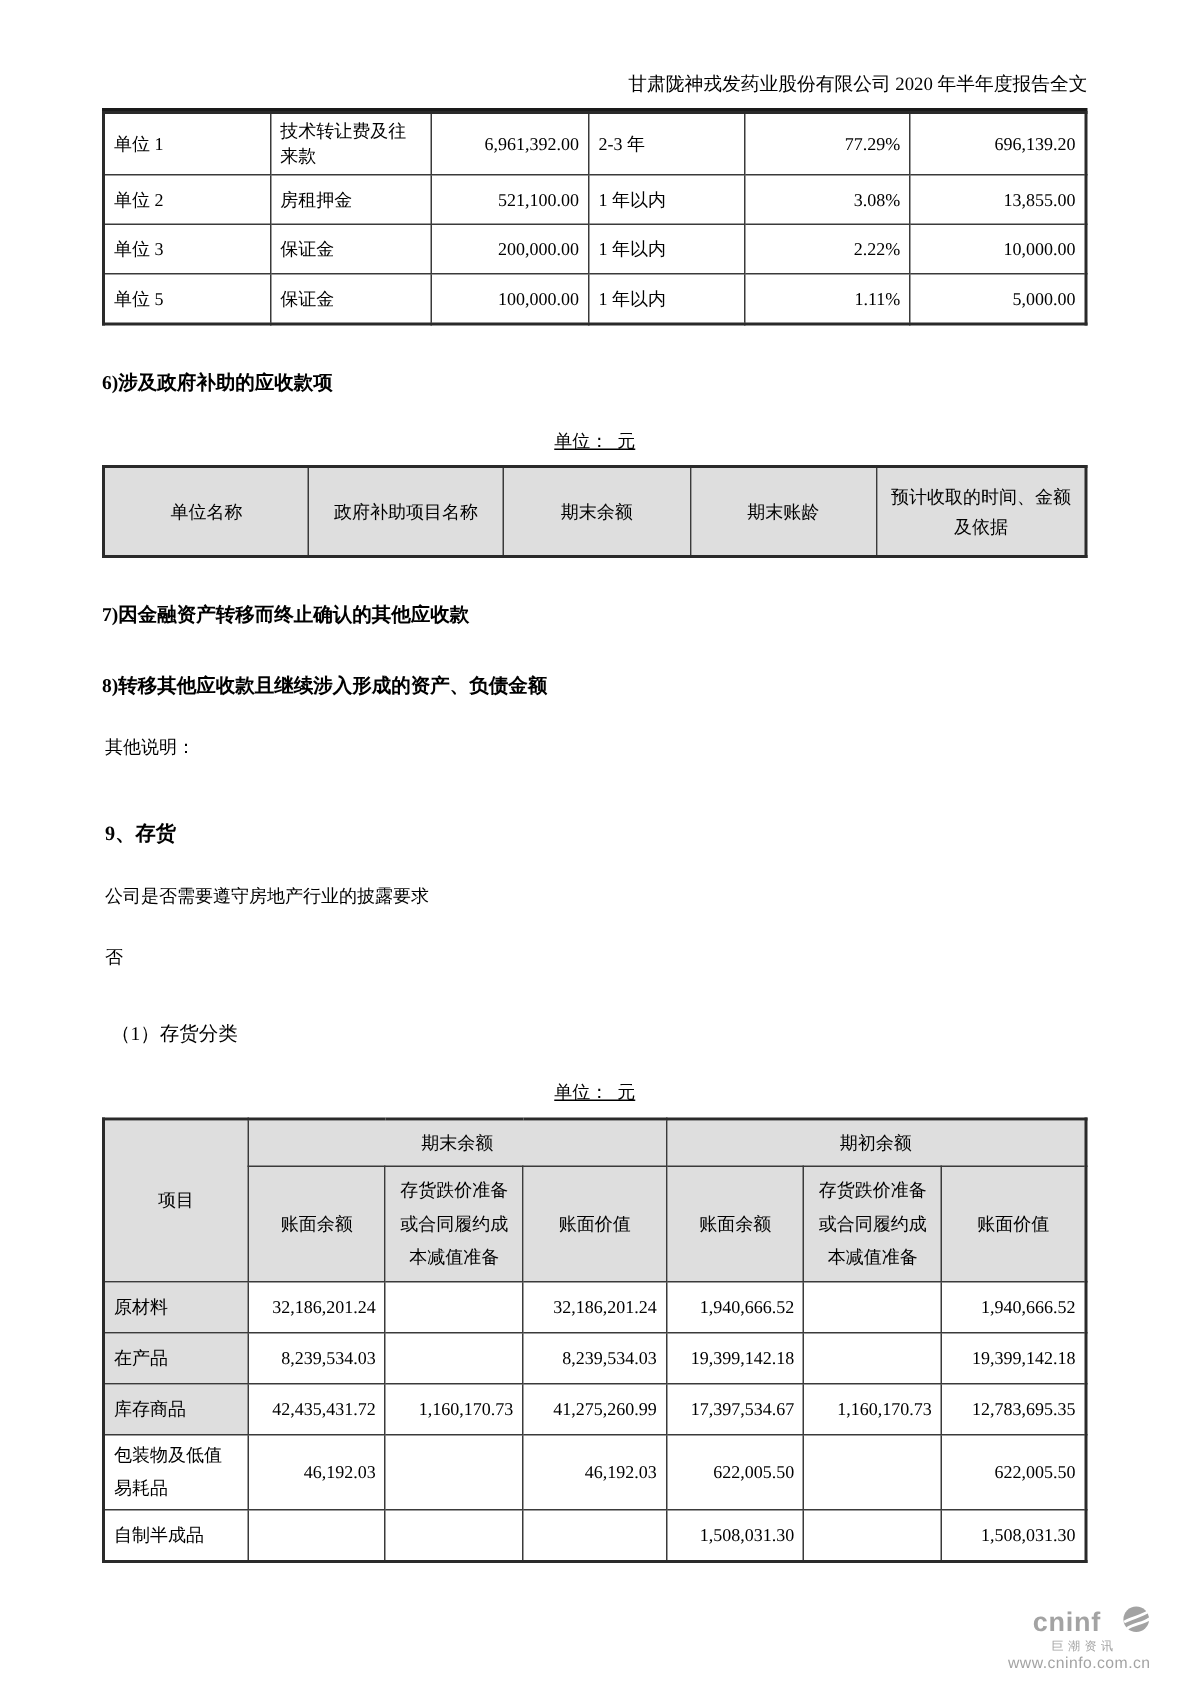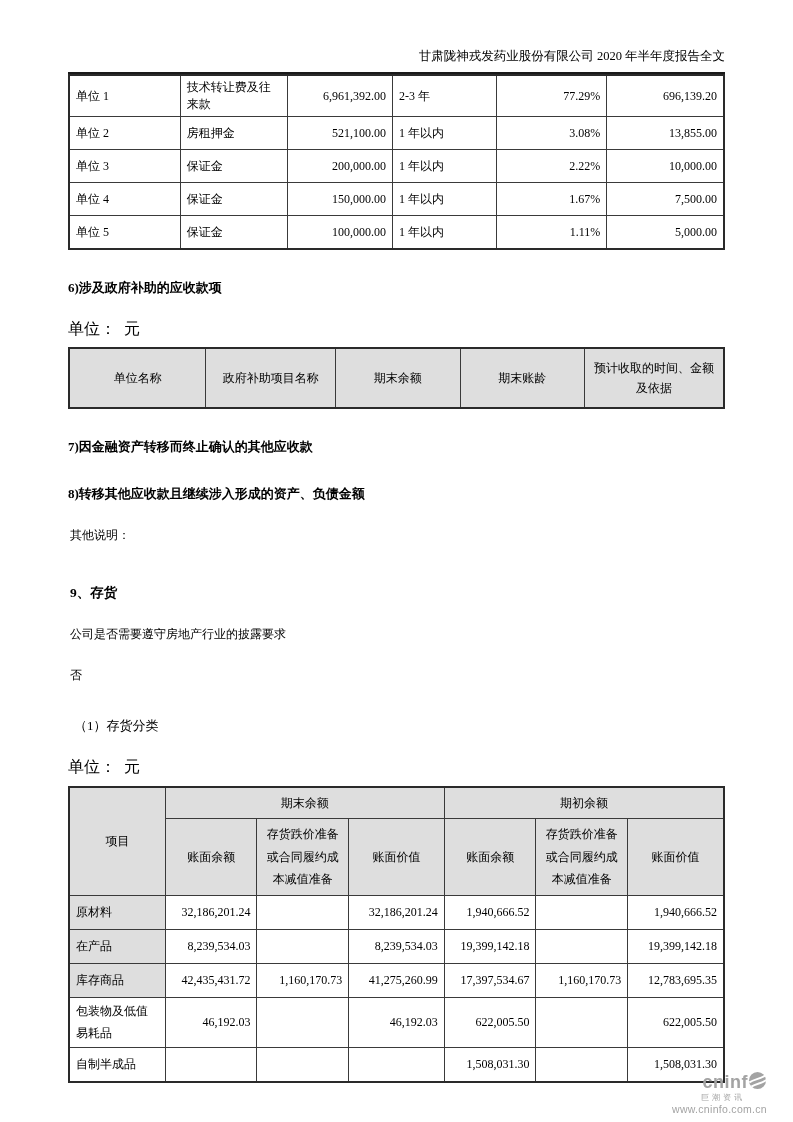--- a/index.html
+++ b/index.html
@@ -43,25 +43,25 @@
   #table3 .hrow2 th{height:70px;}
   #table3 td{height:27px;}
   #table3 td:first-child{text-align:left;line-height:1.8;}
   #table3 td:not(:first-child){text-align:right;}
   #table3 tr.shaded-label td:first-child{background:#dedede;}
   
   .h-num{font-weight:bold;font-size:13px;margin:29px 0 0 0;}
   .h-big{font-weight:bold;font-size:13.5px;margin:40px 0 0 2px;}
   .h-sub{font-weight:normal;font-size:13px;margin:33px 0 0 6px;}
   .body-line{font-size:12px;margin:24px 0 0 2px;}
-  .unit{font-size:16px;text-align:left;margin:22px 0 0 0;white-space:pre;}
+  .unit{font-size:12px;text-align:center;margin:22px 0 0 0;white-space:pre;text-decoration:underline;}
   
   .cninfo-logo{position:absolute;right:26px;bottom:8px;text-align:right;color:#a3a3a3;
     font-family:"Liberation Sans","DejaVu Sans",sans-serif;line-height:1;}
-  .logo-top{display:flex;align-items:center;justify-content:flex-end;gap:0;}
+  .logo-top{display:flex;align-items:center;justify-content:flex-end;gap:14px;}
   .logo-brand{font-size:18px;font-weight:bold;letter-spacing:.5px;}
   .logo-cn{font-size:8px;letter-spacing:3px;margin:1px 22px 2px 0;}
   .logo-url{font-size:10.5px;letter-spacing:.3px;}
 </style>
 </head>
 <body>
 
 <div class="content">
 
   <div class="doc-header">甘肃陇神戎发药业股份有限公司 2020 年半年度报告全文</div>
@@ -92,28 +92,20 @@
           <td>3.08%</td>
           <td>13,855.00</td>
         </tr>
         <tr>
           <td>单位 3</td>
           <td>保证金</td>
           <td>200,000.00</td>
           <td>1 年以内</td>
           <td>2.22%</td>
           <td>10,000.00</td>
-        </tr>
-        <tr>
-          <td>单位 4</td>
-          <td>保证金</td>
-          <td>150,000.00</td>
-          <td>1 年以内</td>
-          <td>1.67%</td>
-          <td>7,500.00</td>
         </tr>
         <tr>
           <td>单位 5</td>
           <td>保证金</td>
           <td>100,000.00</td>
           <td>1 年以内</td>
           <td>1.11%</td>
           <td>5,000.00</td>
         </tr>
       </tbody>

